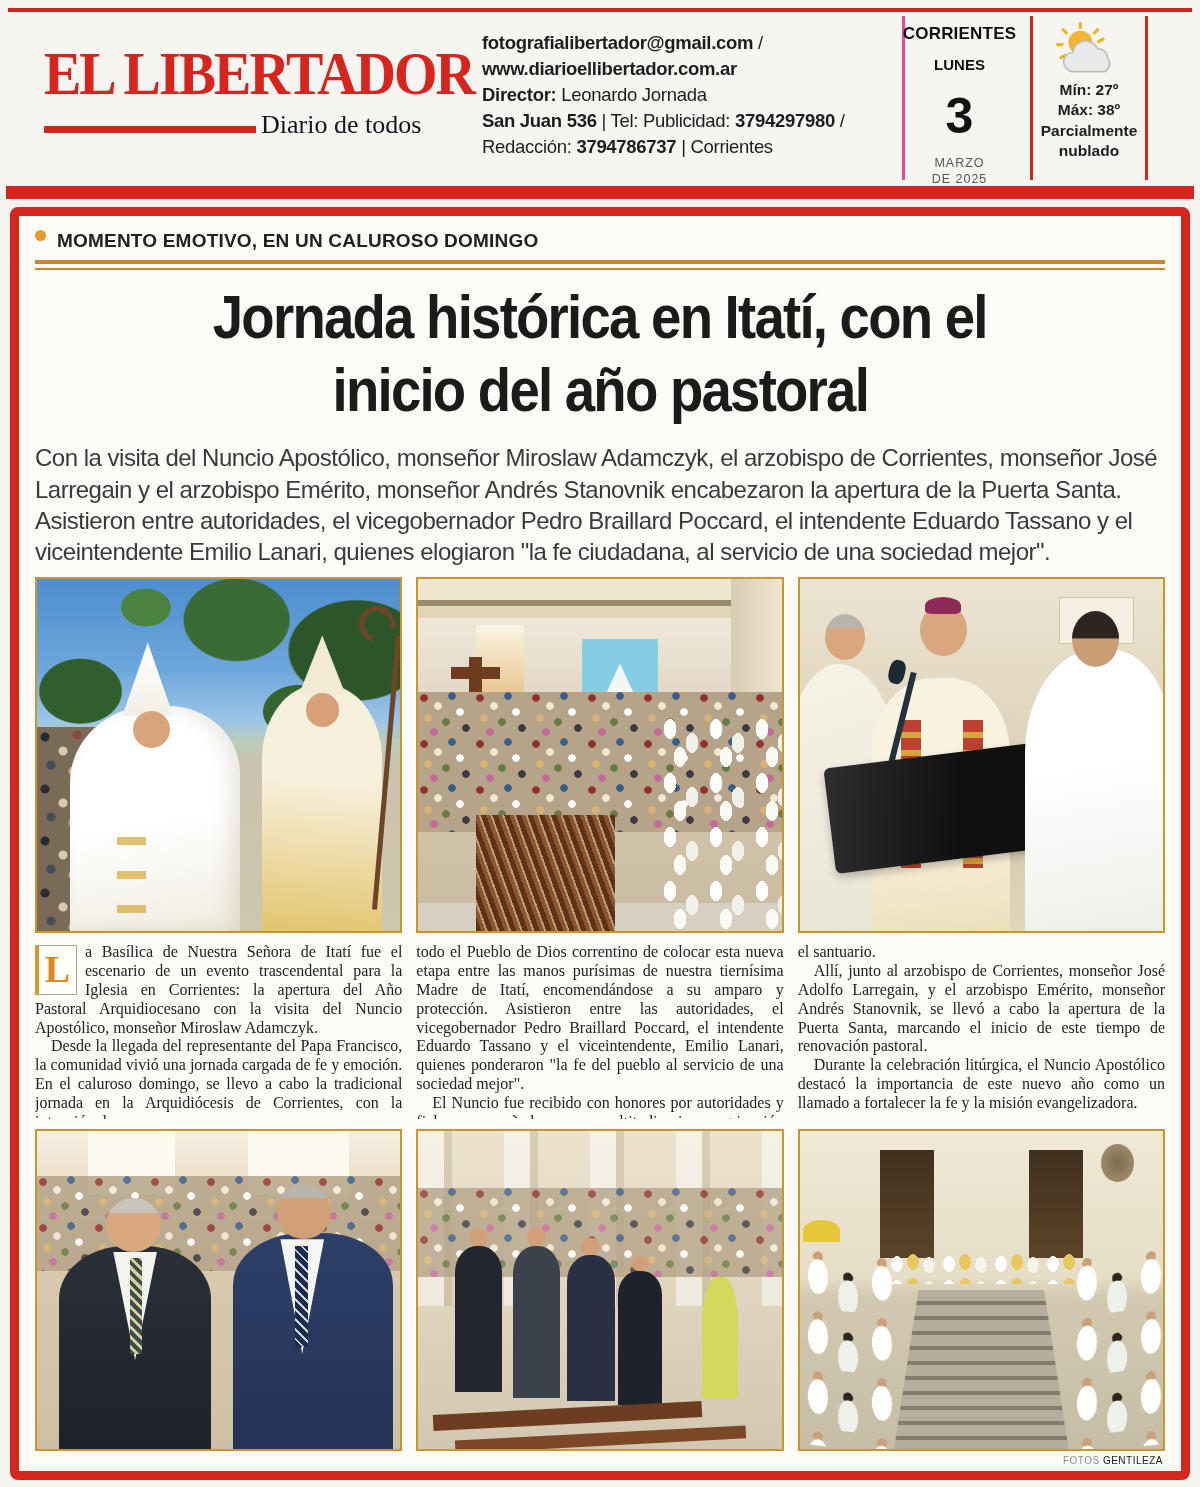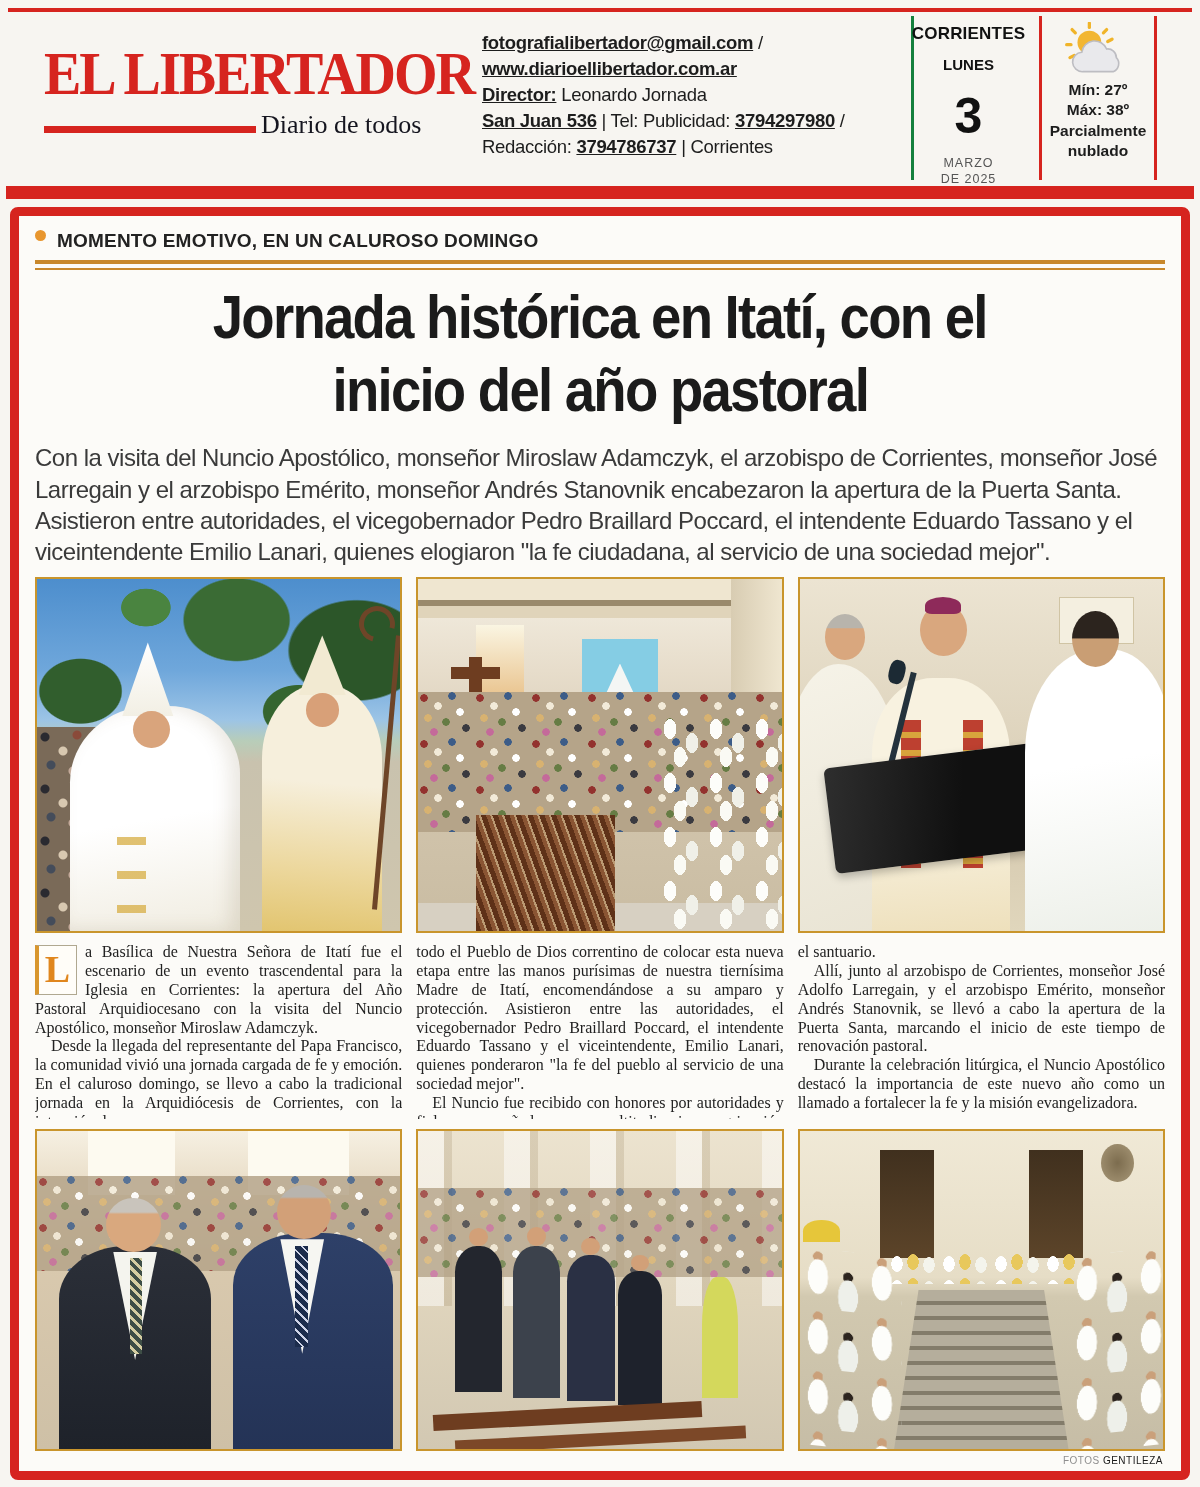--- a/index.html
+++ b/index.html
@@ -10,22 +10,22 @@
   .topline{position:absolute;top:8px;left:8px;right:8px;height:4px;background:#d6241f;}
 
   
   .masthead{position:absolute;top:16px;left:14px;right:14px;height:164px;display:flex;}
   .logo-block{width:468px;padding:26px 0 0 30px;box-sizing:border-box;}
   .logo-title{font-family:"Liberation Serif",serif;font-weight:bold;font-size:56px;line-height:1;color:#d6241f;letter-spacing:-2px;transform:scaleY(1.1);transform-origin:left top;}
   .tagline-row{display:flex;align-items:flex-end;margin-top:14px;}
   .tag-rule{width:212px;height:7px;background:#d6241f;margin-bottom:5px;}
   .tagline{font-family:"Liberation Serif",serif;font-size:26px;color:#15151f;margin-left:5px;line-height:1;}
   .contact{width:408px;padding-top:14px;box-sizing:border-box;font-size:18.5px;line-height:1.4;color:#1d1d1d;letter-spacing:-0.3px;}
-  .contact b{font-weight:bold;text-decoration:underline;}
-  .datebox{width:112px;border-left:3px solid #15803d;margin-left:21px;text-align:center;display:flex;flex-direction:column;align-items:center;padding-top:8px;box-sizing:border-box;}
+  .contact b{font-weight:bold;}
+  .datebox{width:112px;border-left:3px solid #ec4899;margin-left:12px;text-align:center;display:flex;flex-direction:column;align-items:center;padding-top:8px;box-sizing:border-box;}
   .d-city{font-weight:bold;font-size:17px;letter-spacing:0.2px;color:#111;}
   .d-weekday{font-weight:bold;font-size:15px;margin-top:12px;color:#111;}
   .d-rule{width:84%;height:3px;background:#d6241f;margin:14px 0 4px;}
   .d-day{font-weight:bold;font-size:50px;line-height:1;color:#111;}
   .d-rule2{width:84%;height:3px;background:#d6241f;margin:6px 0 8px;}
   .d-month,.d-year{font-size:12.5px;color:#555;letter-spacing:1px;line-height:1.3;}
   .weatherbox{width:118px;border-left:3px solid #d6241f;border-right:3px solid #d6241f;margin-left:16px;text-align:center;padding-top:6px;box-sizing:border-box;}
   .w-line{font-weight:bold;font-size:15.5px;color:#1d1d1d;line-height:1.32;}
 
   

